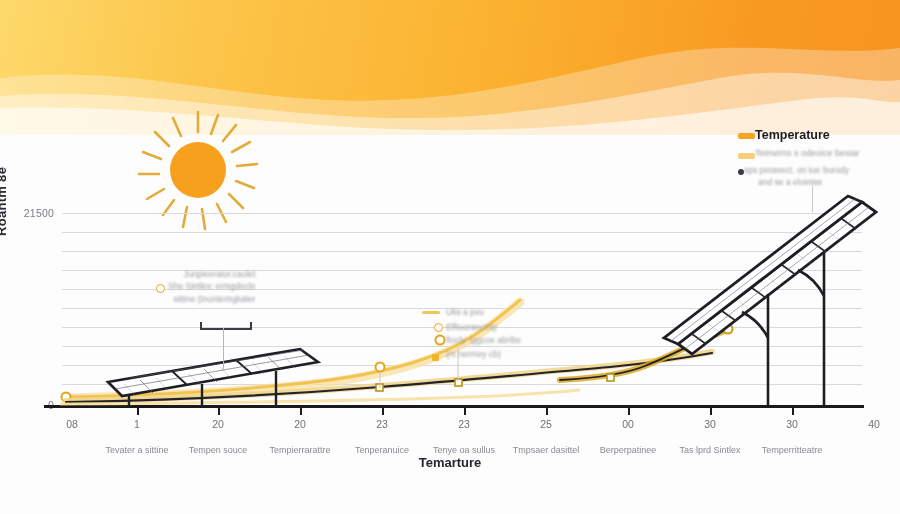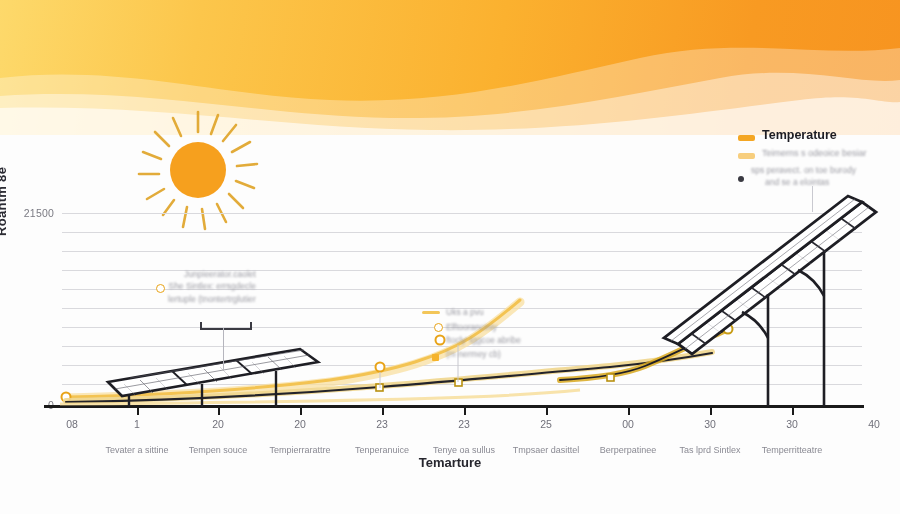--- a/index.html
+++ b/index.html
@@ -37,21 +37,21 @@
   .xtick .num{font-size:10.5px;color:#70707a;filter:blur(.35px);}
   .xtick .sub{font-size:9px;color:#8a8a93;margin-top:13px;display:block;
     filter:blur(.7px);white-space:nowrap;}
   .xtitle{position:absolute;left:0;top:455px;width:900px;text-align:center;
     font-size:13px;font-weight:700;color:#26262e;filter:blur(.5px);}
 
   .tickmark{position:absolute;top:405px;width:2px;height:0;background:#1a1a1a;}
 
   
   .legend{position:absolute;left:738px;top:128px;width:150px;}
-  .legend-row{display:flex;align-items:center;gap:7px;margin-bottom:4px;}
+  .legend-row{display:flex;align-items:flex-start;margin-bottom:4px;}
   .sw{width:17px;height:6px;border-radius:2px;flex:0 0 auto;margin-top:5px;}
   .legend-title{font-size:12.5px;font-weight:700;color:#1d1d24;line-height:1.25;}
   .legend-sub{font-size:9px;color:#9a9aa2;line-height:1.3;filter:blur(.85px);}
   .dotmark{width:6px;height:6px;border-radius:50%;background:#3a3a42;
     flex:0 0 auto;margin-top:4px;}
   .legend-note{font-size:8.5px;color:#9a9aa2;line-height:1.35;filter:blur(.85px);}
   .legend-stem{position:absolute;left:812px;top:186px;width:1px;height:26px;background:#c9c9d0;}
 
   
   .anno{position:absolute;}
@@ -213,21 +213,21 @@
         <line x1="824" y1="252" x2="824" y2="406"></line>
         <path d="M742,312 C754,318 762,326 768,338"></path>
         <path d="M798,270 C810,276 818,284 824,296"></path>
       </g>
     </g>
   </svg>
 
   <div class="anno anno-a">
     <div class="ln">Junpieerator.caolet</div>
     <div class="ln">She Sintlex: errsgdecle</div>
-    <div class="ln">lertuple (tnontertrglutier</div>
+    <div class="ln">sittine (tnontertrglutier</div>
   </div>
   <div class="anno-marker" style="left:156px;top:284px"></div>
   <div class="bracket"></div>
   <div class="bracket-stem"></div>
 
   <div class="anno anno-b">
     <div class="ln" style="margin-bottom:3px">Uks a pvu</div>
     <div class="ln">Elftooranciniy</div>
     <div class="ln">ftocly' iggcoe abribe</div>
     <div class="ln" style="margin-top:2px">(m nermey cb)</div>

